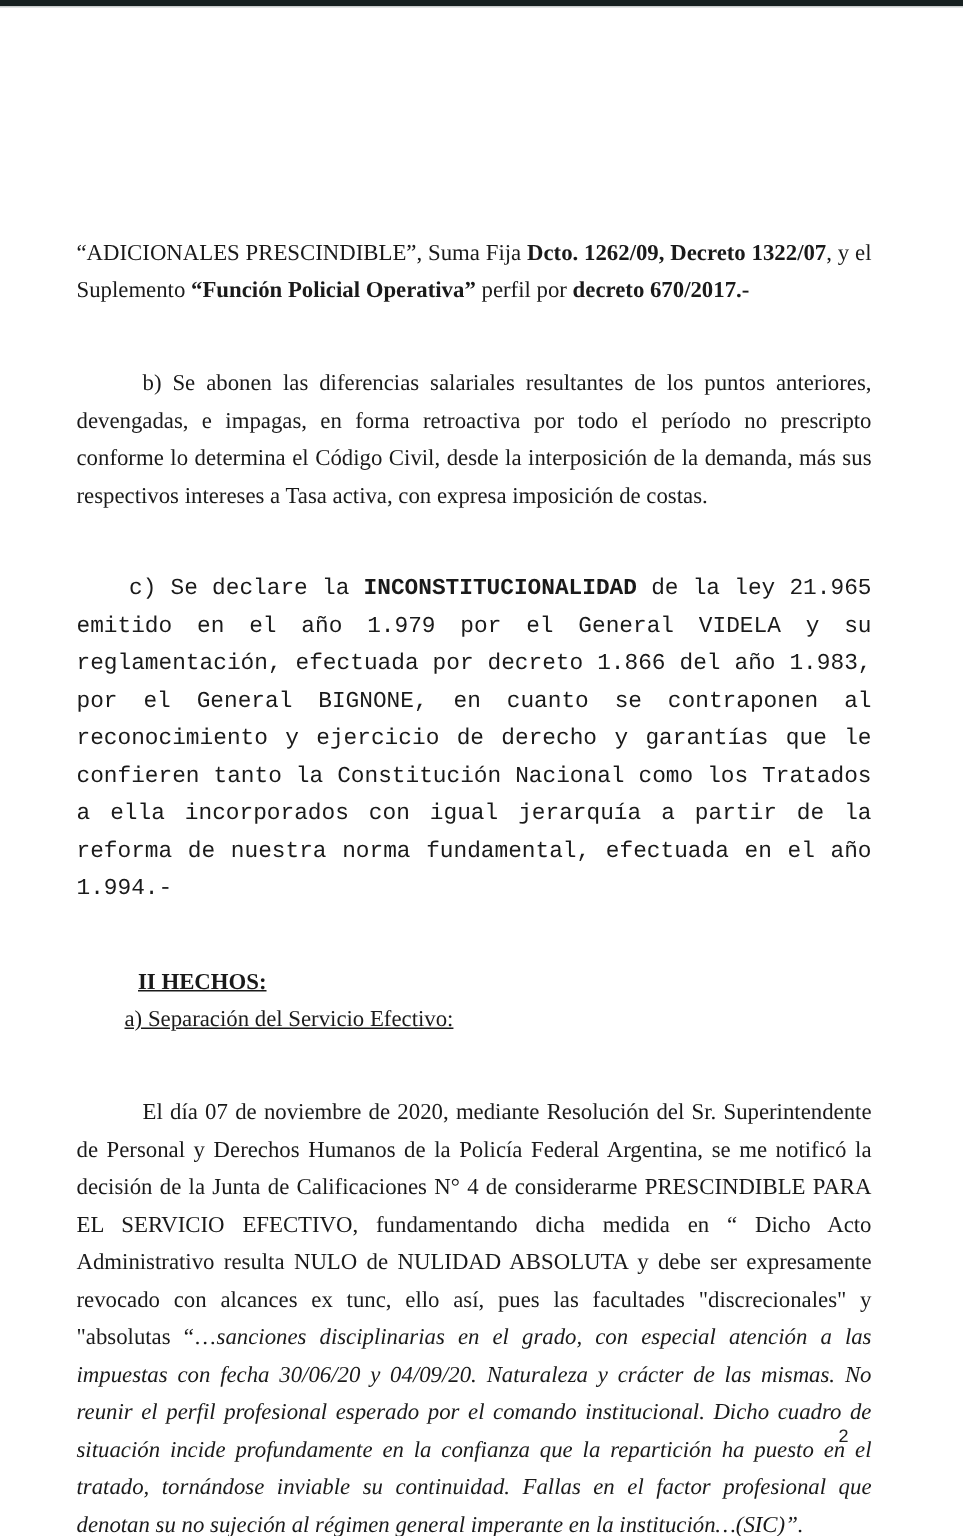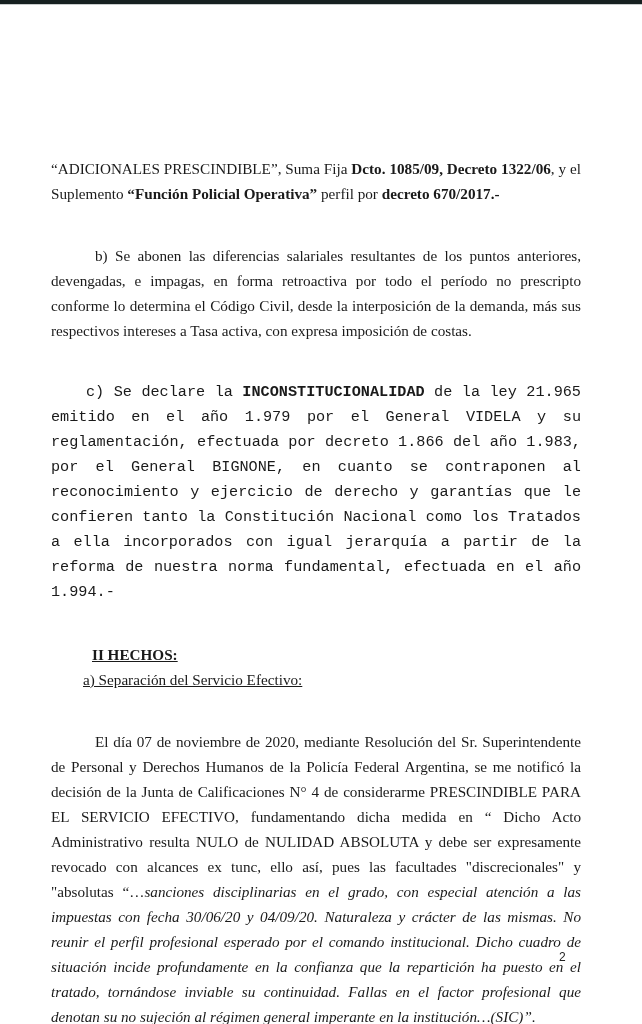--- a/index.html
+++ b/index.html
@@ -21,21 +21,21 @@
   b { font-weight: bold; }
   i { font-style: italic; }
 </style>
 </head>
 <body>
 
 <div class="topbar"></div>
 <div class="topbar-line"></div>
 
 <div class="page">
-  <p><span>“ADICIONALES PRESCINDIBLE”, Suma Fija </span><b>Dcto. 1085/09, Decreto 1322/06</b><span>, y el Suplemento </span><b>“Función Policial Operativa”</b><span> perfil por </span><b>decreto 670/2017.-</b></p>
+  <p><span>“ADICIONALES PRESCINDIBLE”, Suma Fija </span><b>Dcto. 1262/09, Decreto 1322/07</b><span>, y el Suplemento </span><b>“Función Policial Operativa”</b><span> perfil por </span><b>decreto 670/2017.-</b></p>
 
   <div class="gap"></div>
     <div class="gap-sm"></div>
 
   <p class="indent">b) Se abonen las diferencias salariales resultantes de los puntos anteriores, devengadas, e impagas, en forma retroactiva por todo el período no prescripto conforme lo determina el Código Civil, desde la interposición de la demanda, más sus respectivos intereses a Tasa activa, con expresa imposición de costas.</p>
 
   <div class="gap"></div>
     <div class="gap-sm"></div>
 
   <p class="indent2"><span>c) Se declare la </span><b>INCONSTITUCIONALIDAD</b><span> de la ley 21.965 emitido en el año 1.979 por el General VIDELA y su reglamentación, efectuada por decreto 1.866 del año 1.983, por el General BIGNONE, en cuanto se contraponen al reconocimiento y ejercicio de derecho y garantías que le confieren tanto la Constitución Nacional como los Tratados a ella incorporados con igual jerarquía a partir de la reforma de nuestra norma fundamental, efectuada en el año 1.994.-</span></p>

